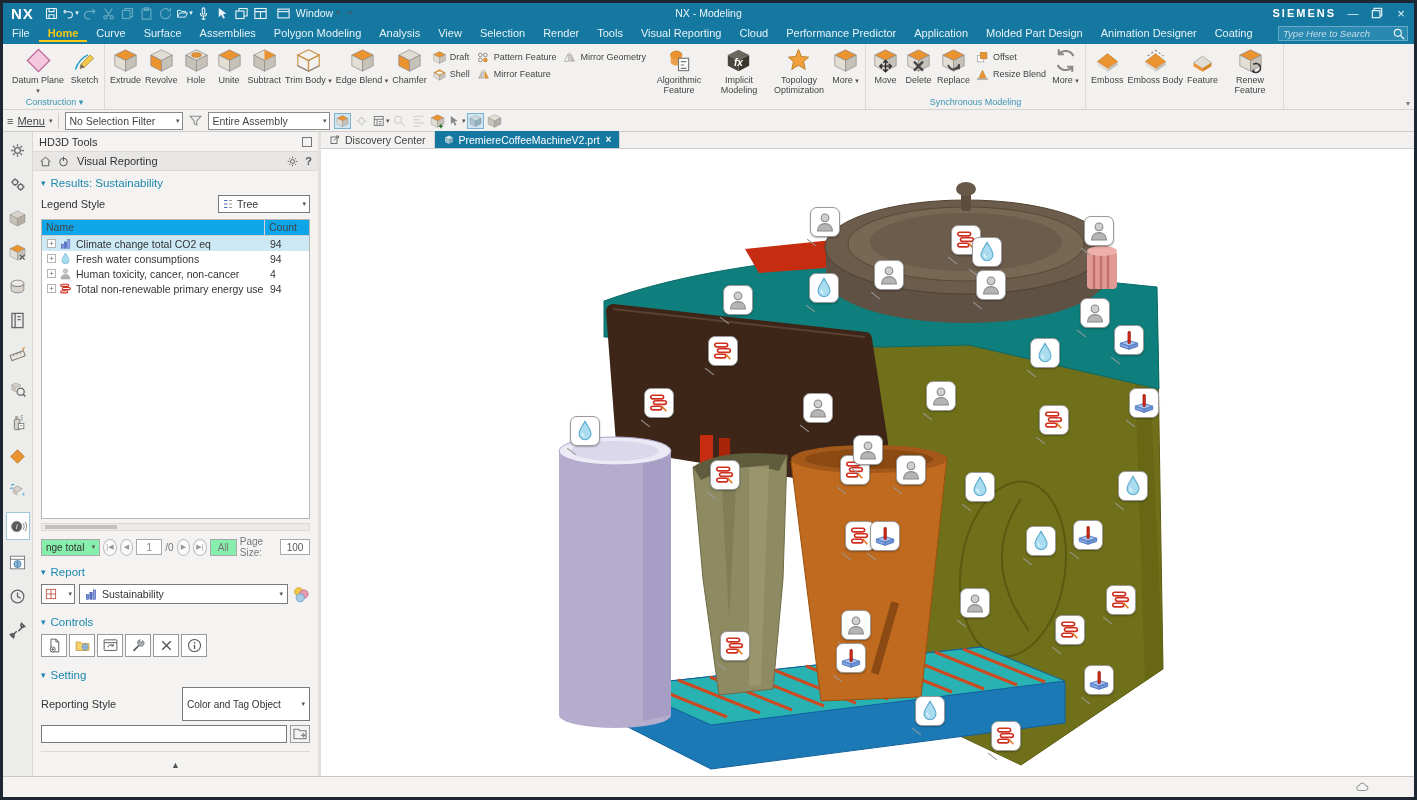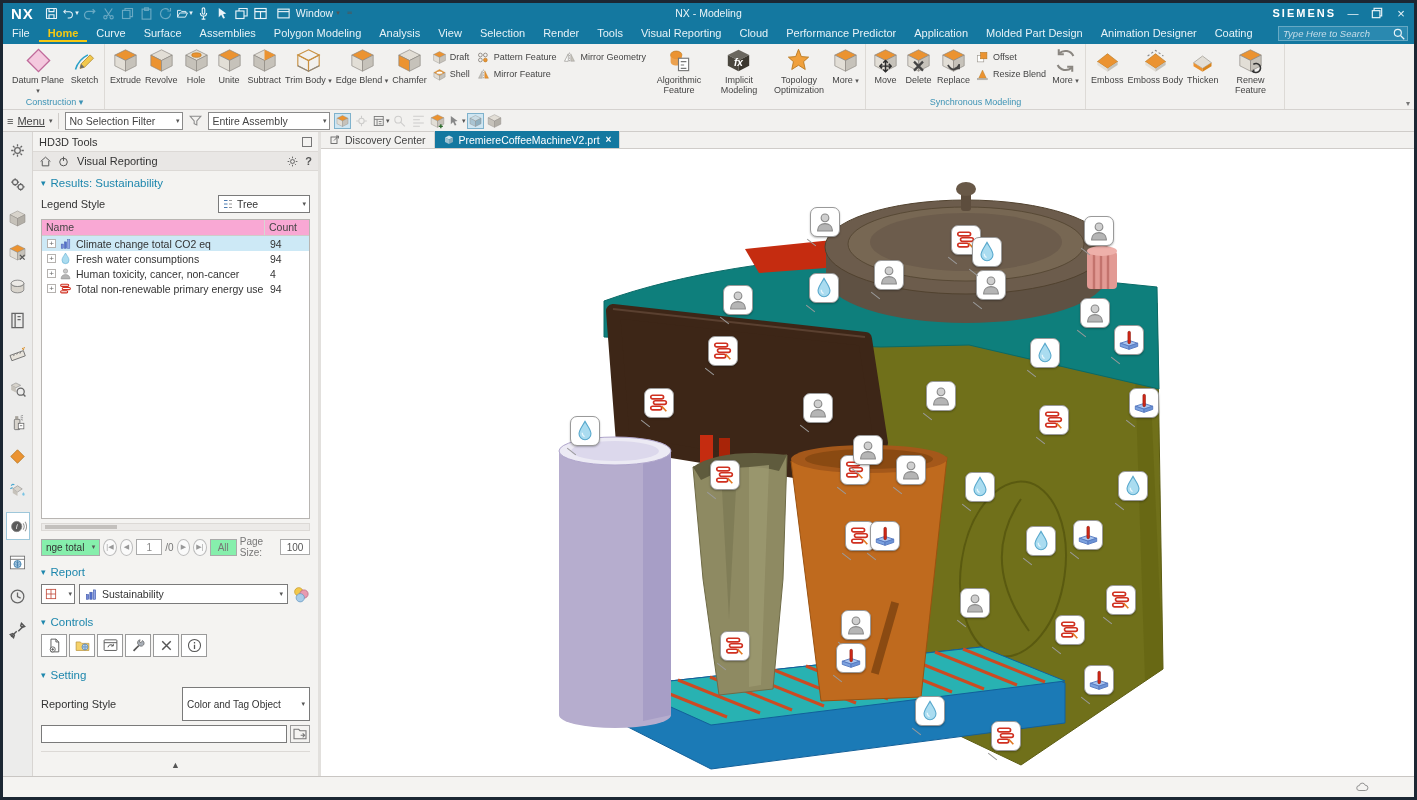--- a/index.html
+++ b/index.html
@@ -61,21 +61,21 @@
   .p-vrbar .vr-icn{width:13px;height:13px;color:#555}
   .p-vrbar .ttl{font-size:11px;color:#333;margin-left:2px}
   .p-vrbar .right{margin-left:auto;display:flex;gap:6px;align-items:center;color:#555;font-weight:bold}
   .sect{display:flex;align-items:center;gap:5px;color:#1e87ad;font-size:11.5px;padding:6px 8px 4px}
   .sect .tri{font-size:9px}
   .legend-row{display:flex;align-items:center;padding:2px 8px 5px}
   .legend-row .lab{font-size:11px;color:#333}
   .sel-box{margin-left:auto;width:92px;height:18px;border:1px solid #7a7a7a;background:#fff;display:flex;align-items:center;gap:3px;padding:0 3px;font-size:10.5px}
   .sel-box .arr{margin-left:auto}
   #vr-table{margin:1px 8px 0;background:#fff;border:1px solid #b8b5b2;height:300px;display:flex;flex-direction:column}
-  .thead{display:flex;height:16px;background:#f9a8d4;border-bottom:1px solid #cfccc9;font-size:10.5px;color:#444}
+  .thead{display:flex;height:16px;background:#0ea5e9;border-bottom:1px solid #cfccc9;font-size:10.5px;color:#444}
   .th-name{flex:1;padding:1px 4px;border-right:1px solid #d8d5d2}
   .th-count{width:44px;padding:1px 4px}
   .trow{display:flex;height:15px;align-items:center;font-size:10.5px;color:#333}
   .trow.sel{background:#cde9f6}
   .texp{width:9px;height:9px;border:1px solid #b5b2af;font-size:8px;line-height:7px;text-align:center;color:#666;margin:0 3px 0 5px;background:#fff}
   .ticn{width:13px;height:13px;margin-right:4px;flex:none}
   .tname{flex:1;white-space:nowrap;overflow:hidden}
   .tcount{width:44px;padding-left:5px}
   .hscroll{margin:4px 8px 0;height:8px;background:#eceae8;border:1px solid #dcd9d6;position:relative}
   .hthumb{position:absolute;left:3px;top:1px;width:72px;height:4px;background:#c3c0bd}
@@ -592,21 +592,21 @@
           <span class="rlb">Emboss Body</span>
         </div>
         <div class="rbig">
           <span class="ric">
             <svg viewBox="0 0 24 24">
               <path d="M4 14l8-6 8 6-8 5z" fill="#e2ded6" stroke="#9a958d" stroke-width=".6"></path>
               <path d="M4 14v3l8 5v-3z" fill="#eb9331"></path>
               <path d="M20 14v3l-8 5v-3z" fill="#d8841c"></path>
             </svg>
           </span>
-          <span class="rlb">Thicken</span>
+          <span class="rlb">Feature</span>
         </div>
         <div class="rbig">
           <span class="ric">
             <svg viewBox="0 0 24 24">
               <path d="M12 2.5L21.5 7.2 12 12 2.5 7.2z" fill="#eb9331" stroke="#8a8680" stroke-width=".6"></path>
               <path d="M2.5 7.2L12 12v9.5L2.5 16.7z" fill="#e2ded6" stroke="#8a8680" stroke-width=".6"></path>
               <path d="M21.5 7.2L12 12v9.5l9.5-4.8z" fill="#c6c2ba" stroke="#8a8680" stroke-width=".6"></path>
               <path d="M14.5 15.5a4 4 0 1 1-.8 5.6" fill="none" stroke="#333" stroke-width="1.4"></path>
               <path d="M13 21.6l1.7.4.4-1.8" fill="none" stroke="#333" stroke-width="1.2"></path>
             </svg>

